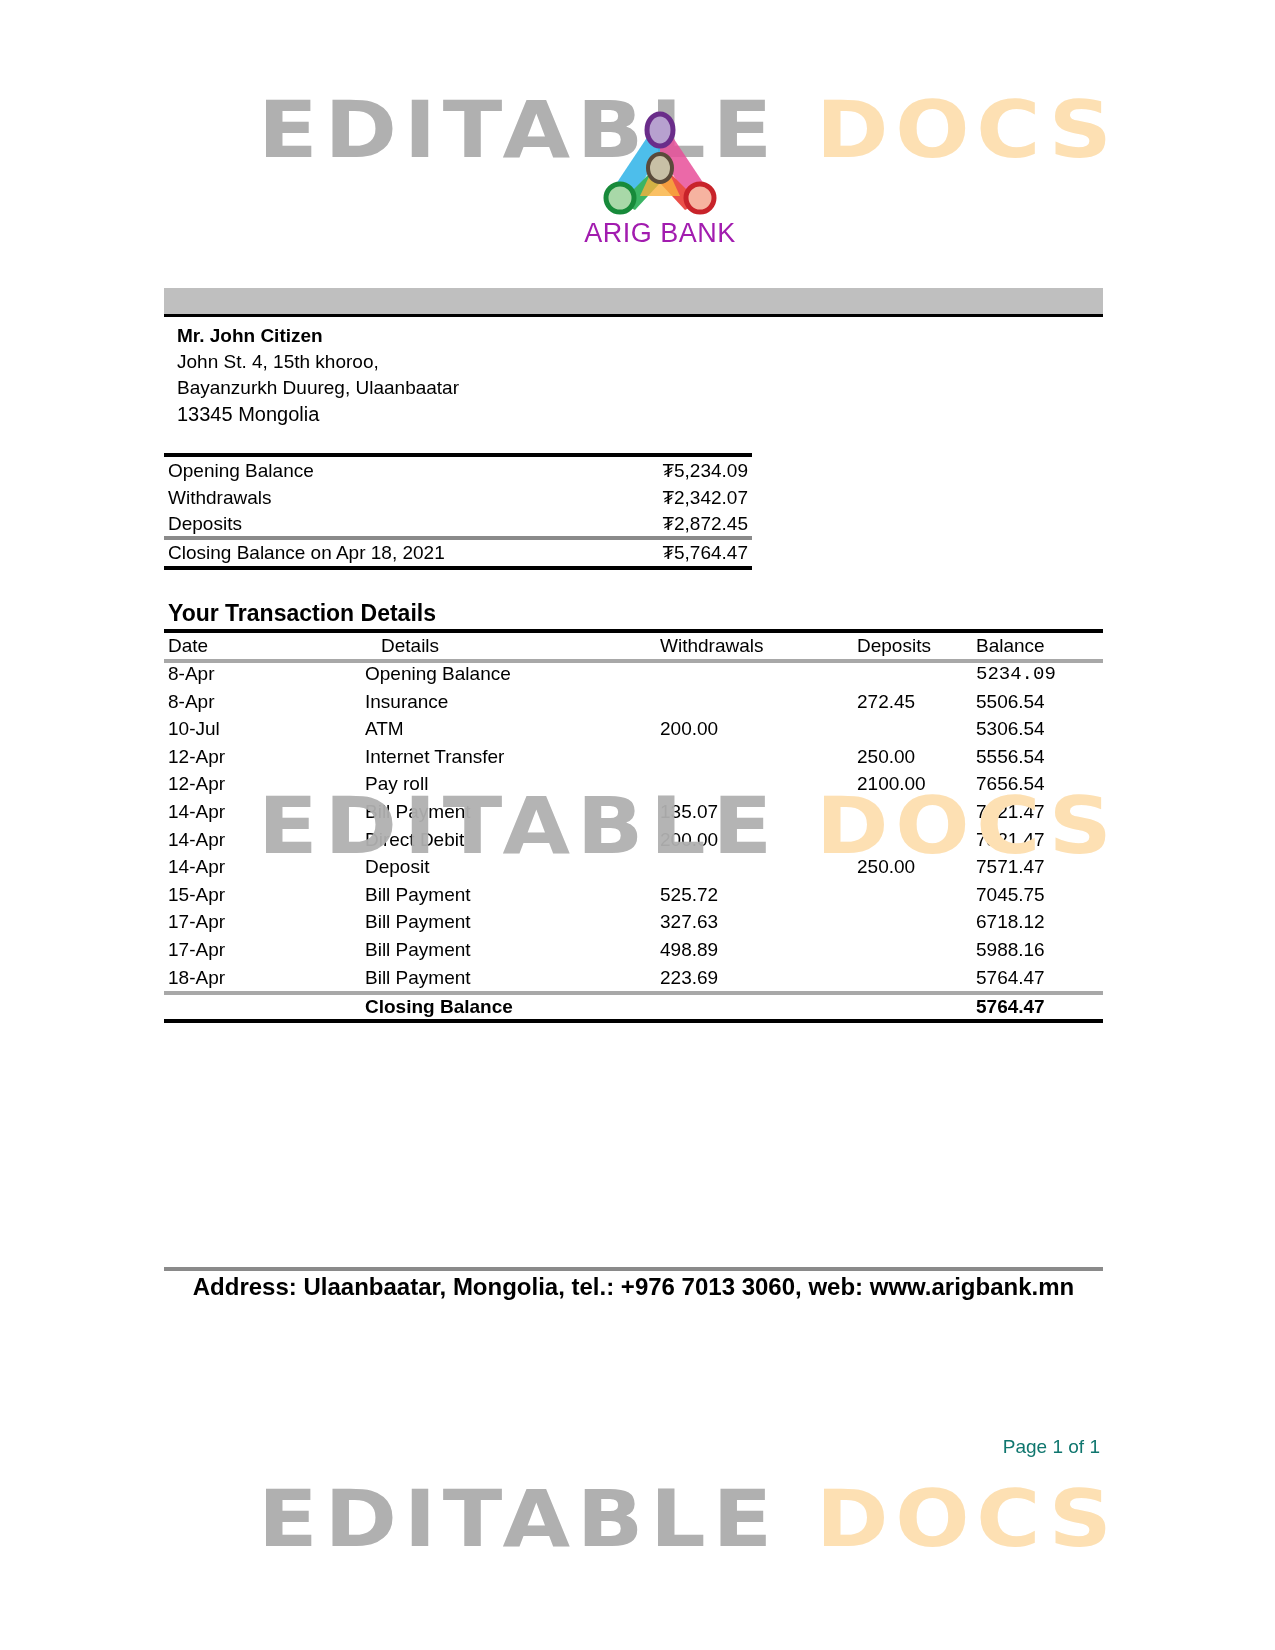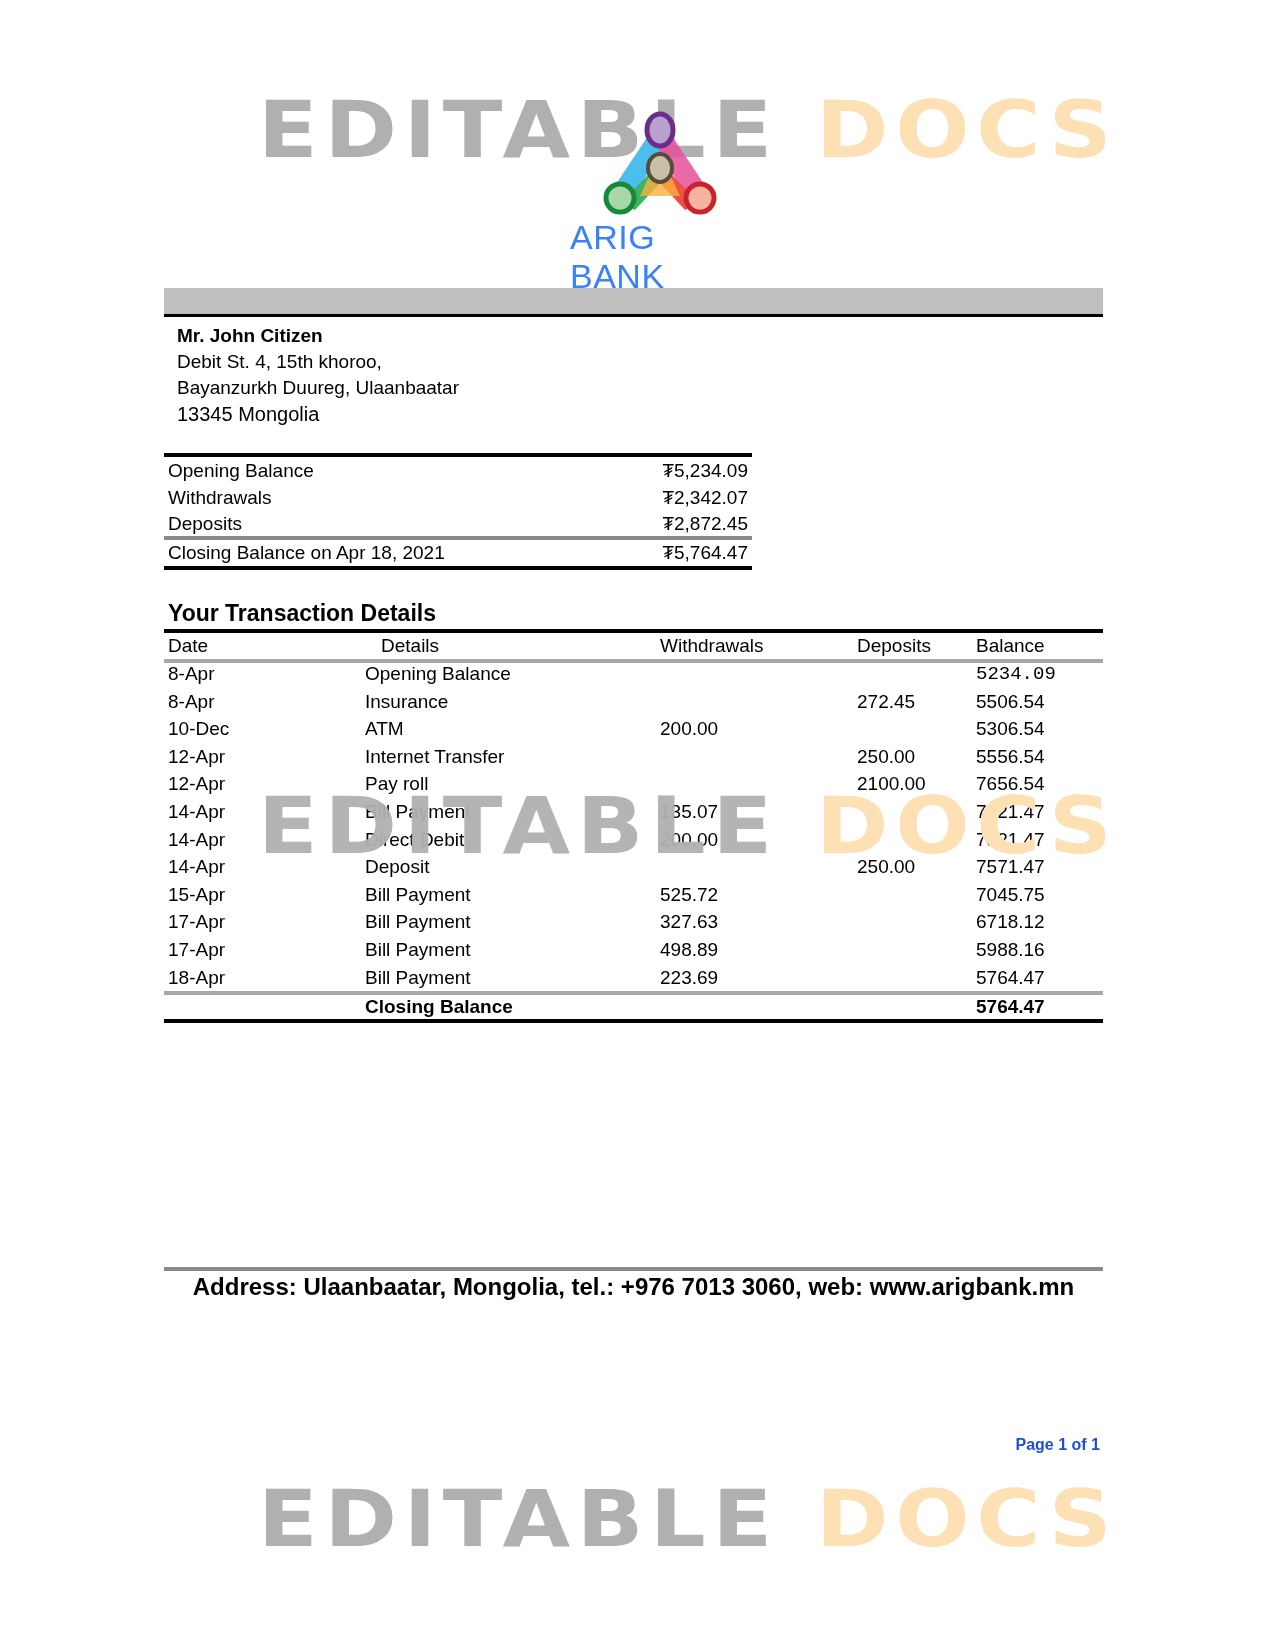--- a/index.html
+++ b/index.html
@@ -5,32 +5,32 @@
   html, body { margin:0; padding:0; background:#ffffff; }
   body { width:1275px; height:1650px; position:relative; overflow:hidden;
          font-family:"Liberation Sans", "DejaVu Sans", sans-serif; color:#000; }
   .wm { position:absolute; left:258px; width:760px; height:64px;
         font-family:"DejaVu Sans", sans-serif; font-weight:bold; font-size:78px;
         letter-spacing:6px; line-height:64px; white-space:nowrap; pointer-events:none;
         transform:scaleX(1.12); transform-origin:left center; }
   .wm .g { color:#b0b0b0; }
   .wm .o { color:#fde0b3; }
   .logo { position:absolute; left:590px; top:108px; width:140px; height:115px; }
-  .bankname { position:absolute; left:570px; top:218px; width:180px; 
-              font-size:34px; color:#3b82f6; letter-spacing:0.5px; }
+  .bankname { position:absolute; left:570px; top:218px; width:180px; text-align:center;
+              font-size:27px; color:#a21caf; letter-spacing:0.5px; }
   .graybar { position:absolute; left:164px; top:288px; width:939px; height:26px; background:#bfbfbf; }
   .blk { position:absolute; background:#000; }
   .gry { position:absolute; background:#8a8a8a; }
   .gry2 { position:absolute; background:#a8a8a8; }
   .t { position:absolute; font-size:19px; line-height:24px; white-space:nowrap; }
   .b { font-weight:bold; }
   .r { text-align:right; }
   .footer { position:absolute; left:164px; width:939px; top:1273px; text-align:center; font-size:24px;font-weight:bold; }
   .pageno { position:absolute; left:980px; top:1436px; width:120px; text-align:right;
-            font-size:16px; font-weight:bold; color:#1d4ed8; }
+            font-size:19px; font-weight:normal; color:#0f766e; }
 </style>
 </head>
 <body>
 
 <div class="wm" style="top:98px;">
   <span class="g">EDITABLE</span>
   <span class="o">DOCS</span>
 </div>
 
 <svg class="logo" viewBox="0 0 140 115">
@@ -45,21 +45,21 @@
   <ellipse cx="70" cy="60" rx="12" ry="14" fill="#c8c0a6" stroke="#5a4a3a" stroke-width="4"></ellipse>
   <ellipse cx="30" cy="90" rx="14" ry="14" fill="#a8d8a8" stroke="#178a3a" stroke-width="5"></ellipse>
   <ellipse cx="110" cy="90" rx="14" ry="14" fill="#f6b3a0" stroke="#c8232a" stroke-width="5"></ellipse>
 </svg>
 <div class="bankname">ARIG BANK</div>
 
 <div class="graybar"></div>
 <div class="blk" style="left:164px; top:314px; width:939px; height:3px;"></div>
 
 <div class="t b" style="left:177px; top:324px;">Mr. John Citizen</div>
-<div class="t" style="left:177px; top:350px;">Debit St. 4, 15th khoroo,</div>
+<div class="t" style="left:177px; top:350px;">John St. 4, 15th khoroo,</div>
 <div class="t" style="left:177px; top:376px;">Bayanzurkh Duureg, Ulaanbaatar</div>
 <div class="t" style="left:177px; top:402px; font-size:20px;">13345 Mongolia</div>
 
 <div>
   <div class="blk" style="left:164px; top:453px; width:588px; height:4px;"></div>
   <div class="t" style="left:168px; top:459px;">Opening Balance</div>
   <div class="t r" style="left:600px; top:459px; width:148px;">₮5,234.09</div>
   <div class="t" style="left:168px; top:486px;">Withdrawals</div>
   <div class="t r" style="left:600px; top:486px; width:148px;">₮2,342.07</div>
   <div class="t" style="left:168px; top:512px;">Deposits</div>
@@ -91,21 +91,21 @@
       <div class="t" style="left: 976px; top: 662px; font-family: Liberation Mono, monospace;">5234.09</div>
     </div>
     <div>
       <div class="t" style="left: 168px; top: 689.6px;">8-Apr</div>
       <div class="t" style="left: 365px; top: 689.6px;">Insurance</div>
       <div class="t" style="left: 660px; top: 689.6px;"></div>
       <div class="t" style="left: 857px; top: 689.6px;">272.45</div>
       <div class="t" style="left: 976px; top: 689.6px;">5506.54</div>
     </div>
     <div>
-      <div class="t" style="left: 168px; top: 717.2px;">10-Dec</div>
+      <div class="t" style="left: 168px; top: 717.2px;">10-Jul</div>
       <div class="t" style="left: 365px; top: 717.2px;">ATM</div>
       <div class="t" style="left: 660px; top: 717.2px;">200.00</div>
       <div class="t" style="left: 857px; top: 717.2px;"></div>
       <div class="t" style="left: 976px; top: 717.2px;">5306.54</div>
     </div>
     <div>
       <div class="t" style="left: 168px; top: 744.8px;">12-Apr</div>
       <div class="t" style="left: 365px; top: 744.8px;">Internet Transfer</div>
       <div class="t" style="left: 660px; top: 744.8px;"></div>
       <div class="t" style="left: 857px; top: 744.8px;">250.00</div>

